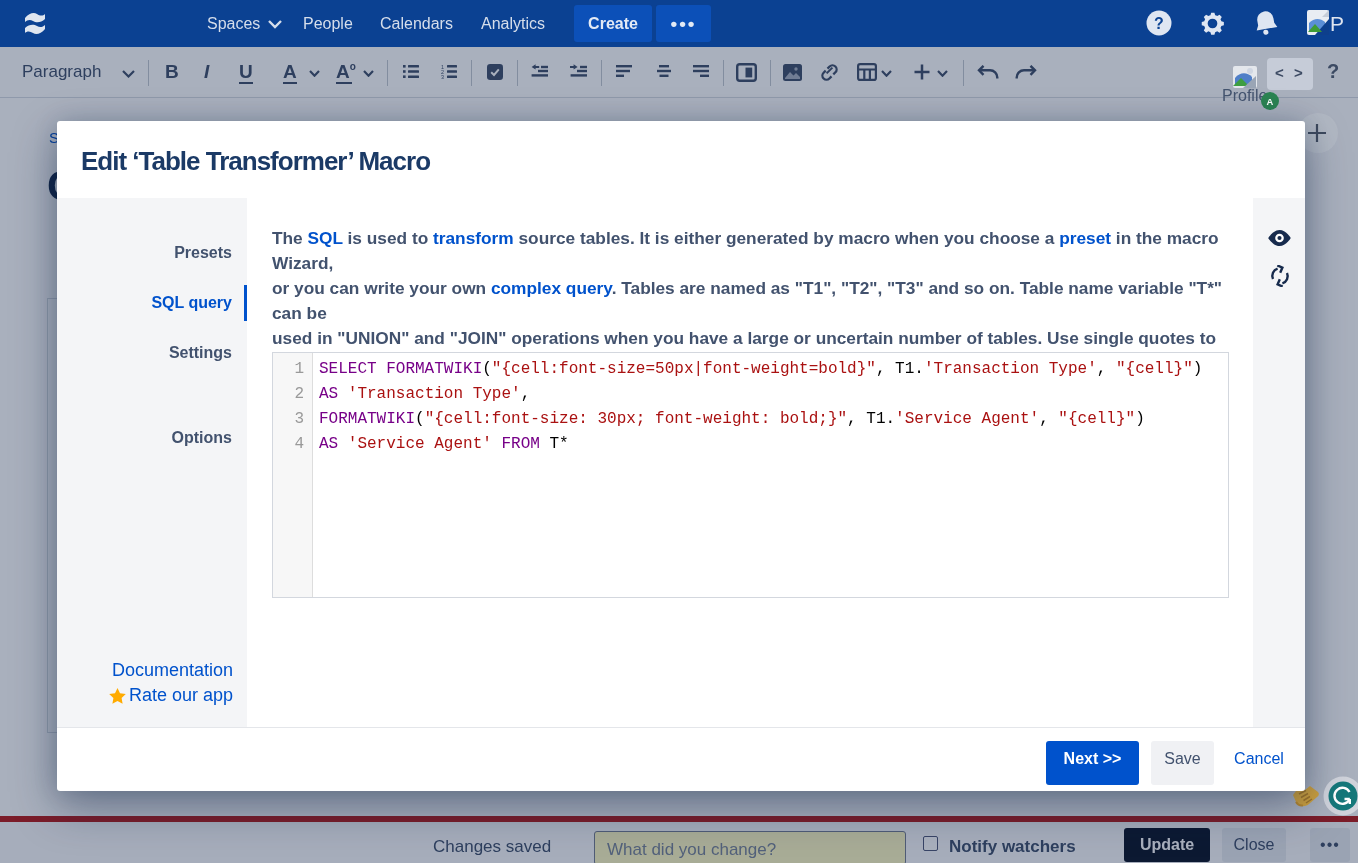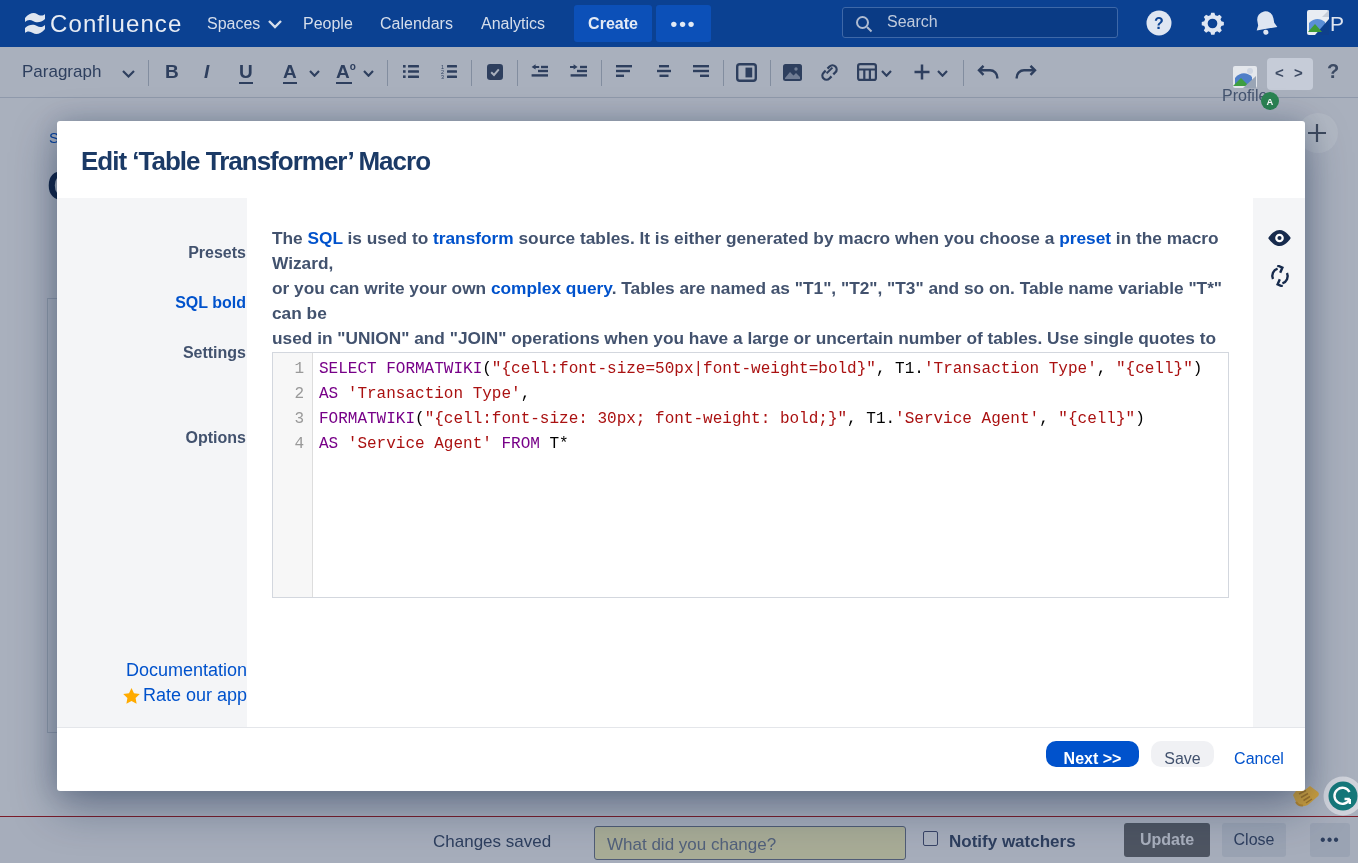--- a/index.html
+++ b/index.html
@@ -16,80 +16,72 @@
              border:1px solid #3e68a8;border-radius:3px;box-sizing:border-box;}
   #searchbox span{position:absolute;left:44px;top:5px;color:#c0cbdd;font-size:16px;}
   
   #toolbar{position:absolute;left:0;top:47px;width:1358px;height:51px;background:#fff;
            border-bottom:1px solid #d8dce3;box-sizing:border-box;}
   .tsep{position:absolute;top:13px;width:1px;height:26px;background:#c4c9d1;}
   
   #content{position:absolute;left:0;top:98px;width:1358px;height:718px;background:#fff;}
   
   #savebar{position:absolute;left:0;top:816px;width:1358px;height:47px;background:#fafbfc;
-           border-top:1px solid #b91c1c;box-sizing:border-box;}
+           border-top:6px solid #b91c1c;box-sizing:border-box;}
   #savebar .btn{position:absolute;top:6px;height:34px;border-radius:3px;text-align:center;
                 line-height:34px;font-size:16px;}
   
   #blanket{position:absolute;left:0;top:47px;width:1358px;height:816px;
            background:rgba(9,30,66,0.35);z-index:100;}
   
   #modal{position:absolute;left:57px;top:121px;width:1248px;height:670px;background:#fff;
          border-radius:3px;z-index:200;box-shadow:0 16px 45px rgba(9,30,66,0.4),0 0 25px rgba(9,30,66,0.16);}
   #modal h1{position:absolute;left:24px;margin:0;font-size:26px;top:25px;font-weight:600;
             color:#1b3a66;letter-spacing:-1px;}
   #mbody{position:absolute;left:0;top:77px;width:1248px;height:529px;}
-  #msidebar{position:absolute;left:0;top:0;width:190px;height:529px;background:#f4f5f7;padding-left:14px;}
+  #msidebar{position:absolute;left:0;top:0;width:190px;height:529px;background:#f4f5f7;}
   #mrail{position:absolute;left:1196px;top:0;width:52px;height:529px;background:#f4f5f7;}
   .tab{position:absolute;right:15px;text-align:right;font-size:16px;font-weight:bold;color:#42526e;}
   .tab.active{color:#0052cc;border-right:3px solid #0052cc;padding-right:12px;right:0;
               padding-top:9px;padding-bottom:9px;margin-top:-9px;}
   #msidebar a{color:#0052cc;text-decoration:none;}
   #mcontent{position:absolute;left:190px;top:0;width:1006px;height:529px;background:#fff;}
   #desc{position:absolute;left:25px;top:28px;width:980px;font-size:17.3px;line-height:25px;color:#42526e;font-weight:bold;}
   #desc a{color:#0052cc;text-decoration:none;}
   #codebox{position:absolute;left:25px;top:154px;width:957px;height:246px;border:1px solid #d3d7de;
            box-sizing:border-box;background:#fff;font-family:"Liberation Mono",monospace;font-size:16px;}
   #gutter{position:absolute;left:0;top:0;width:40px;height:244px;background:#f7f7f7;
           border-right:1px solid #ddd;box-sizing:border-box;}
   #gutter div{position:absolute;right:8px;color:#999;height:25px;line-height:25px;}
   #code{position:absolute;left:46px;top:4px;white-space:pre;line-height:25px;color:#000;}
   .kw{color:#708;}
   .str{color:#a11;}
   #mfooter{position:absolute;left:0;top:606px;width:1248px;height:62px;border-top:1px solid #e4e6ea;}
-  #mfooter .btn{position:absolute;top:13px;height:26px;border-radius:10px;font-size:16px;
+  #mfooter .btn{position:absolute;top:13px;height:44px;border-radius:3px;font-size:16px;
                 text-align:center;line-height:36px;}
   
   #gram{position:absolute;z-index:150;}
 </style>
 </head>
 <body>
 
   <div id="navbar">
     <svg class="abs" style="left:24px;top:12px" width="22" height="23" viewBox="0 0 22 23">
       <path d="M1 6 C5 1 10 0 13 2 C16 4 19 4 21 2 L21 7 C17 11 12 11 9 9 C6 7 3 8 1 10 Z" fill="#dfe5ef"></path>
       <path d="M21 17 C17 22 12 23 9 21 C6 19 3 19 1 21 L1 16 C5 12 10 12 13 14 C16 16 19 15 21 13 Z" fill="#dfe5ef"></path>
     </svg>
-    <div class="menu" style="left:50px;font-size:24px;letter-spacing:1.1px;color:#e9edf4;">Confluence</div>
     <div class="menu" style="left:207px;">Spaces</div>
     <svg class="abs" style="left:268px;top:20px" width="14" height="9" viewBox="0 0 14 9">
       <path d="M1 1 L7 7 L13 1" stroke="#d6deeb" stroke-width="2.4" fill="none"></path>
     </svg>
     <div class="menu" style="left:303px;">People</div>
     <div class="menu" style="left:380px;">Calendars</div>
     <div class="menu" style="left:481px;">Analytics</div>
     <div class="navbtn" style="left:574px;width:78px;">Create</div>
     <div class="navbtn" style="left:656px;width:55px;letter-spacing:2px;font-size:19px;">•••</div>
-    <div id="searchbox">
-      <svg class="abs" style="left:12px;top:7px" width="18" height="18" viewBox="0 0 18 18">
-        <circle cx="7.5" cy="7.5" r="5.5" stroke="#aebbd1" stroke-width="2" fill="none"></circle>
-        <path d="M12 12 L16.5 16.5" stroke="#aebbd1" stroke-width="2"></path>
-      </svg>
-      <span>Search</span>
-    </div>
     <svg class="abs" style="left:1146px;top:10px" width="26" height="26" viewBox="0 0 26 26">
       <circle cx="13" cy="13" r="12.5" fill="#dfe6f2"></circle>
       <text x="13" y="19" font-size="16" font-weight="bold" fill="#0c4394" text-anchor="middle" font-family="Liberation Sans">?</text>
     </svg>
     <svg class="abs" style="left:1198px;top:9px" width="29" height="29" viewBox="0 0 24 24">
       <path fill="#dfe6f2" d="M12 8a4 4 0 100 8 4 4 0 000-8zm9.4 5.5l-2.1.6a7.6 7.6 0 01-.7 1.7l1.1 1.9-1.9 1.9-1.9-1.1c-.5.3-1.1.6-1.7.7l-.6 2.1h-2.7l-.6-2.1a7.6 7.6 0 01-1.7-.7l-1.9 1.1-1.9-1.9 1.1-1.9c-.3-.5-.6-1.1-.7-1.7l-2.1-.6v-2.7l2.1-.6c.1-.6.4-1.2.7-1.7L4.8 6.6l1.9-1.9 1.9 1.1c.5-.3 1.1-.6 1.7-.7l.6-2.1h2.7l.6 2.1c.6.1 1.2.4 1.7.7l1.9-1.1 1.9 1.9-1.1 1.9c.3.5.6 1.1.7 1.7l2.1.6z"></path>
       <circle cx="12" cy="12" r="2.6" fill="#0c4394"></circle>
     </svg>
     <svg class="abs" style="left:1252px;top:8px" width="28" height="30" viewBox="0 0 24 24">
       <g transform="rotate(-10 12 12)">
@@ -239,21 +231,21 @@
     <div class="abs" style="left:47px;top:200px;width:60px;height:433px;background:#fff;border:1px solid #d8dce2;"></div>
   </div>
 
   <div id="savebar">
     <div class="abs" style="left:433px;top:15px;font-size:17px;color:#42526e;">Changes saved</div>
     <div class="abs" style="left:594px;top:9px;width:312px;height:34px;background:#fef9c3;border:1px solid #777f92;border-radius:3px;box-sizing:border-box;">
       <div class="abs" style="left:12px;top:8px;font-size:17px;color:#7a869a;">What did you change?</div>
     </div>
     <div class="abs" style="left:923px;top:14px;width:15px;height:15px;background:#fff;border:1.6px solid #52597a;border-radius:2px;box-sizing:border-box;"></div>
     <div class="abs" style="left:949px;top:15px;font-size:17px;font-weight:bold;color:#42526e;">Notify watchers</div>
-    <div class="btn" style="left:1124px;width:86px;background:#737373;color:#fff;font-weight:bold;">Update</div>
+    <div class="btn" style="left:1124px;width:86px;background:#0f172a;color:#fff;font-weight:bold;">Update</div>
     <div class="btn" style="left:1222px;width:64px;background:#e8ebf0;color:#42526e;">Close</div>
     <div class="btn" style="left:1310px;width:40px;background:#e8ebf0;color:#42526e;letter-spacing:1px;">•••</div>
   </div>
 
   <div id="overui" style="position:absolute;left:0;top:0;z-index:150;width:0;height:0;">
     <svg class="abs" style="left:1233px;top:66px" width="24" height="22" viewBox="0 0 24 22">
       <rect x="0" y="0" width="24" height="22" rx="2" fill="#e4e7ec"></rect>
       <path d="M2 12 C7 6 14 6 19 11 L19 20 L2 20 Z" fill="#4f7fc8"></path>
       <path d="M0 20 L8 12 L16 20 Z" fill="#3e9e41"></path>
       <path d="M23 10 L10 22 L23 22 Z" fill="#9aa5b5"></path>
@@ -273,21 +265,21 @@
     </svg>
   </div>
 
   <div id="blanket"></div>
 
   <div id="modal">
     <h1>Edit ‘Table Transformer’ Macro</h1>
     <div id="mbody">
       <div id="msidebar">
         <div class="tab" style="top:46px;">Presets</div>
-        <div class="tab active" style="top:96px;">SQL bold</div>
+        <div class="tab active" style="top:96px;">SQL query</div>
         <div class="tab" style="top:146px;">Settings</div>
         <div class="tab" style="top:204px;margin-top:27px;">Options</div>
         <div class="abs" style="right:14px;top:462px;text-align:right;font-size:18px;"><a href="#">Documentation</a></div>
         <div class="abs" style="right:14px;top:487px;text-align:center;font-size:18px;">
           <svg style="display:inline-block;vertical-align:-3px;margin-right:3px" width="17" height="16" viewBox="0 0 17 16">
             <path d="M8.5 0 L11 5.3 L16.8 6.1 L12.6 10.1 L13.6 15.8 L8.5 13.1 L3.4 15.8 L4.4 10.1 L0.2 6.1 L6 5.3 Z" fill="#ffab00"></path>
           </svg><a href="#">Rate our app</a></div>
       </div>
       <div id="mcontent">
         <div id="desc">The <a href="#">SQL</a> is used to <a href="#">transform</a> source tables. It is either generated by macro when you choose a <a href="#">preset</a> in the macro Wizard,<br>or you can write your own <a href="#">complex query</a>. Tables are named as "T1", "T2", "T3" and so on. Table name variable "T*" can be<br>used in "UNION" and "JOIN" operations when you have a large or uncertain number of tables. Use single quotes to<br>reference table columns.</div>

